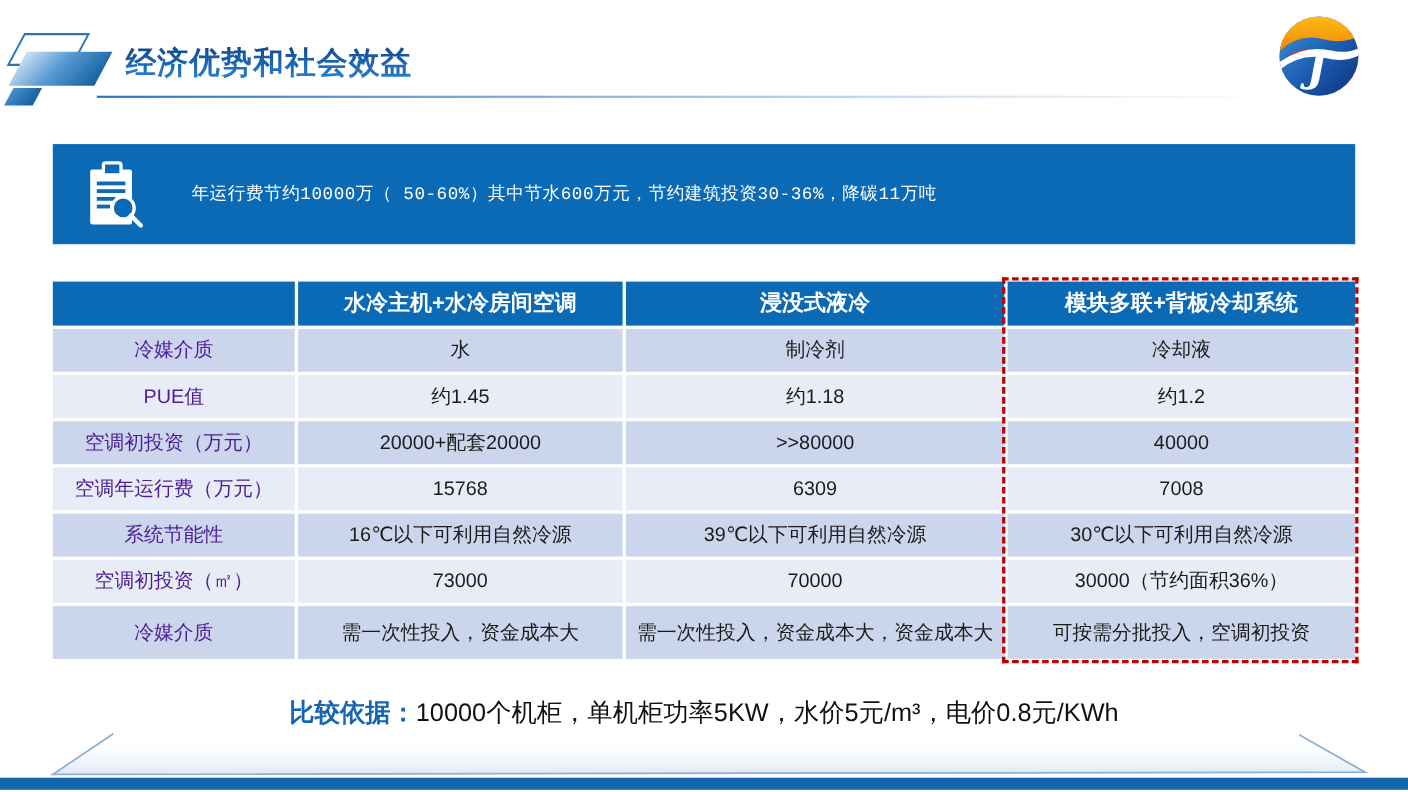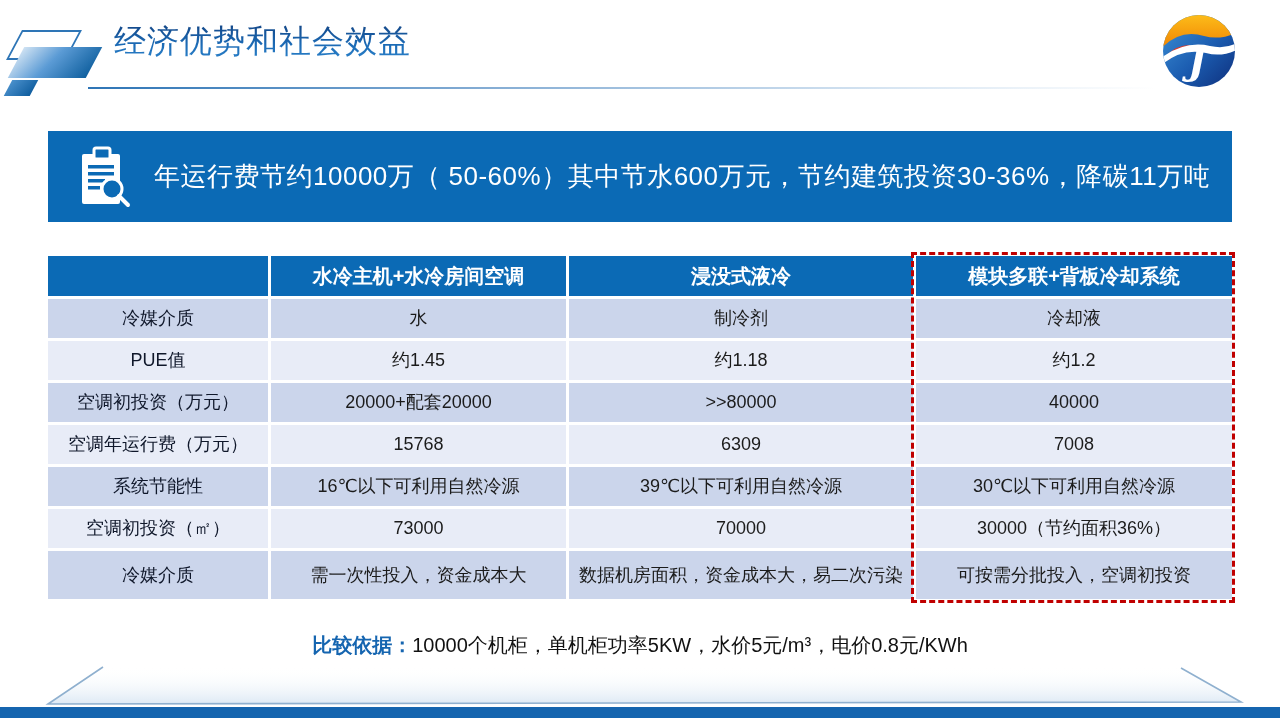--- a/index.html
+++ b/index.html
@@ -6,55 +6,55 @@
   .slide{
     position:relative;width:1280px;height:720px;background:#ffffff;overflow:hidden;
     font-family:"Liberation Sans","DejaVu Sans",sans-serif;
   }
   
   .deco-para{position:absolute;transform:skewX(-28deg);}
   .deco-p1{left:14px;top:30px;width:56px;height:26px;background:#fff;border:2px solid #2e75b6;}
   .deco-p2{left:16px;top:47px;width:78px;height:31px;background:linear-gradient(115deg,#cfe2f3 0%,#5b9bd5 45%,#10609f 100%);}
   .deco-p3{left:8px;top:80px;width:26px;height:16px;background:linear-gradient(115deg,#4a90cc,#0f5d9e);}
   .page-title{
-    position:absolute;left:114px;top:20px;font-size:32px;font-weight:normal;letter-spacing:1px;
+    position:absolute;left:114px;top:38px;font-size:28px;font-weight:bold;letter-spacing:1px;
     background:linear-gradient(180deg,#123f7d 0%,#1b6ab5 55%,#2f87cf 100%);
     -webkit-background-clip:text;background-clip:text;color:transparent;
   }
   .title-underline{
     position:absolute;left:88px;top:87px;width:1068px;height:2px;
     background:linear-gradient(90deg,#2e75b6 0%,#7fa9d2 35%,#d7e5f2 75%,rgba(255,255,255,0) 100%);
   }
   .logo{position:absolute;left:1160px;top:12px;width:78px;height:78px;}
   
   .banner{
     position:absolute;left:48px;top:131px;width:1184px;height:91px;background:#0b6ab5;
     display:flex;align-items:center;
   }
   .banner-icon{margin-left:22px;flex:0 0 auto;}
-  .banner-text{color:#ffffff;font-size:26px;margin-left:20px;letter-spacing:0.5px;}
+  .banner-text{color:#ffffff;font-size:16px;margin-left:40px;letter-spacing:0.5px;font-family:Liberation Mono, monospace;}
   
   .cmp-table{
     position:absolute;left:48px;top:256px;width:1024px;height:343px;
     display:grid;grid-template-columns:220px 295px 344px 316px;
     grid-template-rows:40px 39px 39px 39px 39px 39px 39px 48px;
     column-gap:3px;row-gap:3px;background:#ffffff;
   }
   .cell{display:flex;align-items:center;justify-content:center;text-align:center;line-height:1.25;padding:0 8px;box-sizing:border-box;}
   .c-head{background:#0b6ab5;color:#ffffff;font-size:20px;font-weight:bold;}
   .r-dark{background:#cbd5eb;}
   .r-light{background:#e8ecf7;}
-  .c-label{font-size:18px;color:#0f172a;}
+  .c-label{font-size:18px;color:#4c1d95;}
   .c-val{font-size:18px;color:#1b1b1b;}
   .highlight-box{
     position:absolute;left:911px;top:252px;width:324px;height:351px;
     border:3px dashed #c00000;box-sizing:border-box;pointer-events:none;
   }
   
-  .footnote{position:absolute;left:0;top:632px;width:1280px;text-align:center;font-size:20px;color:#111111;}
+  .footnote{position:absolute;left:0;top:632px;width:1280px;text-align:center;font-size:23px;color:#111111;}
   .footnote b{color:#1565b0;font-weight:bold;}
   
   .bottom-deco{position:absolute;left:0;top:658px;width:1280px;height:52px;}
   .bottom-bar{position:absolute;left:0;bottom:2px;width:1280px;height:11px;background:#1565af;}
 </style>
 </head>
 <body>
 
 <div class="slide">
 
@@ -134,21 +134,21 @@
     <div class="cell c-val r-dark">39℃以下可利用自然冷源</div>
     <div class="cell c-val r-dark">30℃以下可利用自然冷源</div>
 
     <div class="cell c-label r-light">空调初投资（㎡）</div>
     <div class="cell c-val r-light">73000</div>
     <div class="cell c-val r-light">70000</div>
     <div class="cell c-val r-light">30000（节约面积36%）</div>
 
     <div class="cell c-label r-dark">冷媒介质</div>
     <div class="cell c-val r-dark">需一次性投入，资金成本大</div>
-    <div class="cell c-val r-dark">数据机房面积，资金成本大，易二次污染</div>
+    <div class="cell c-val r-dark">需一次性投入，资金成本大，资金成本大</div>
     <div class="cell c-val r-dark">可按需分批投入，空调初投资</div>
   </div>
 
   <div class="highlight-box"></div>
 
   <div class="footnote"><b>比较依据：</b><span>10000个机柜，单机柜功率5KW，水价5元/m³，电价0.8元/KWh</span></div>
 
   <svg class="bottom-deco" viewBox="0 0 1280 52">
     <defs>
       <linearGradient id="trapFill" x1="0" y1="0" x2="0" y2="1">

